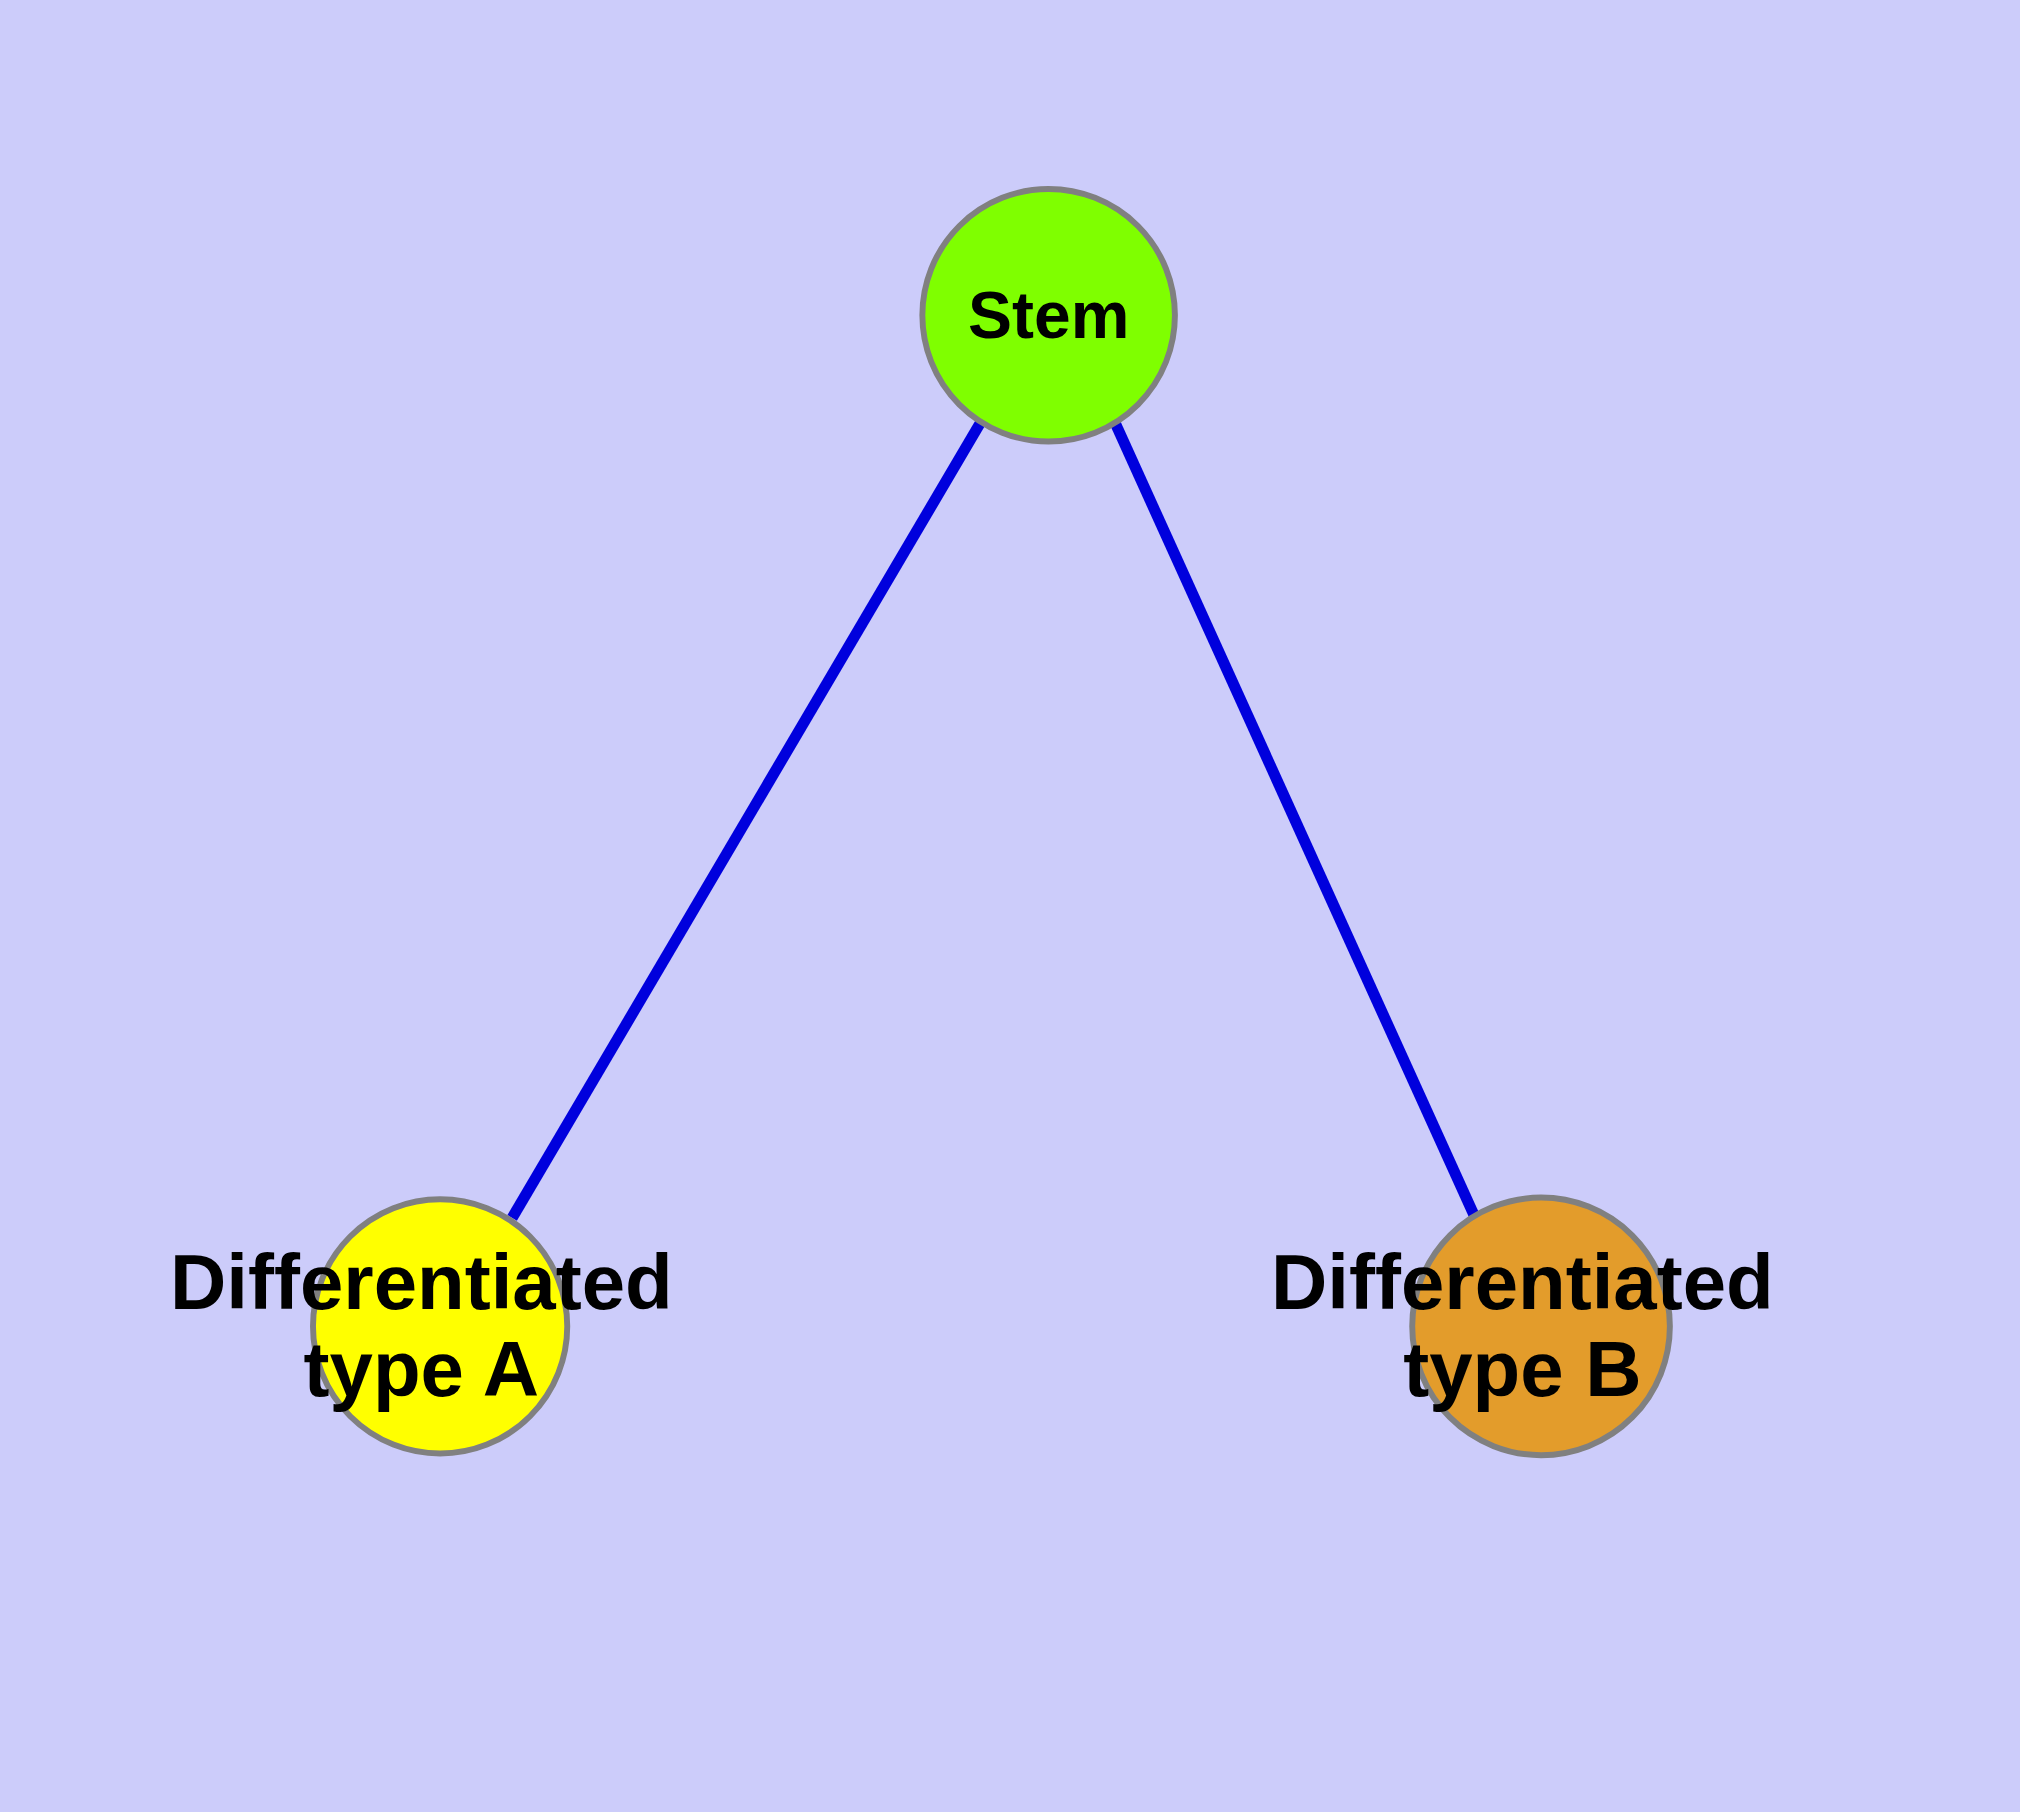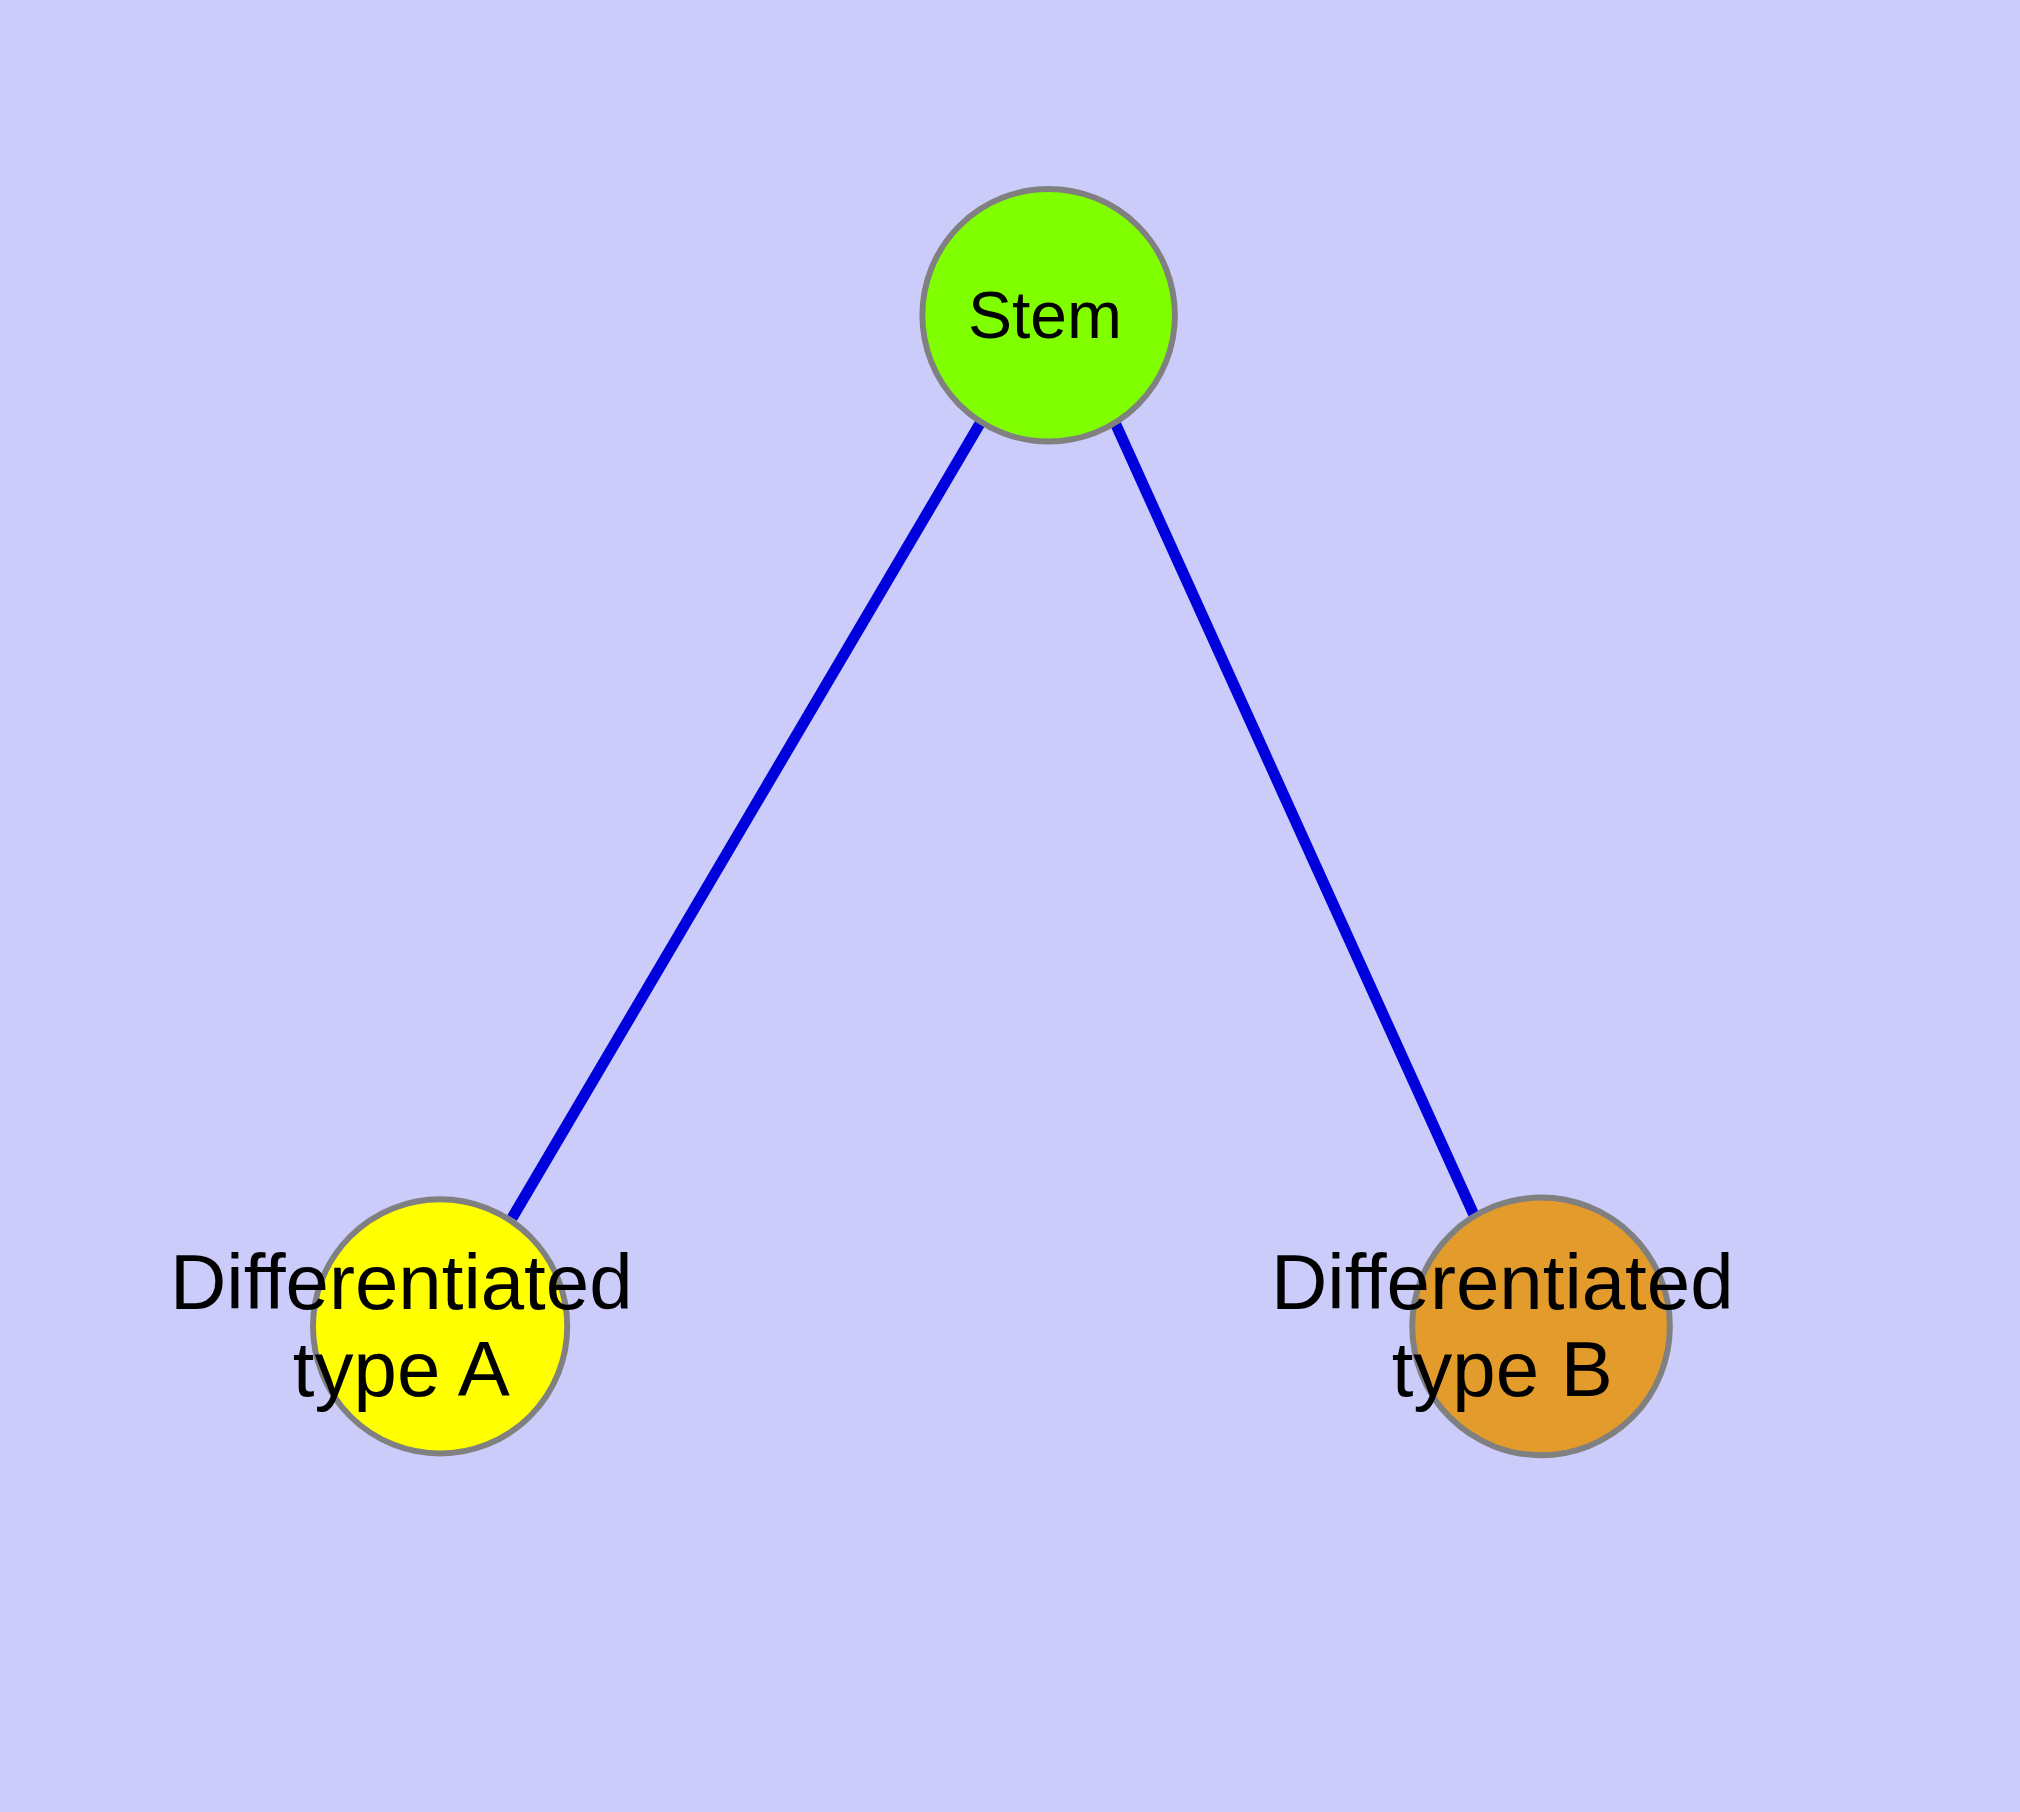--- a/index.html
+++ b/index.html
@@ -21,21 +21,21 @@
   }
   #graph-svg {
     position: absolute;
     inset: 0;
     width: 2021px;
     height: 1812px;
   }
   .node-label {
     position: absolute;
     color: #000000;
-    font-weight: normal;
+    font-weight: bold;
     text-align: center;
     line-height: 1.12;
     white-space: pre;
     pointer-events: none;
     -webkit-font-smoothing: antialiased;
   }
   .node-label.root {
     font-size: 66px;
   }
   .node-label.leaf {

